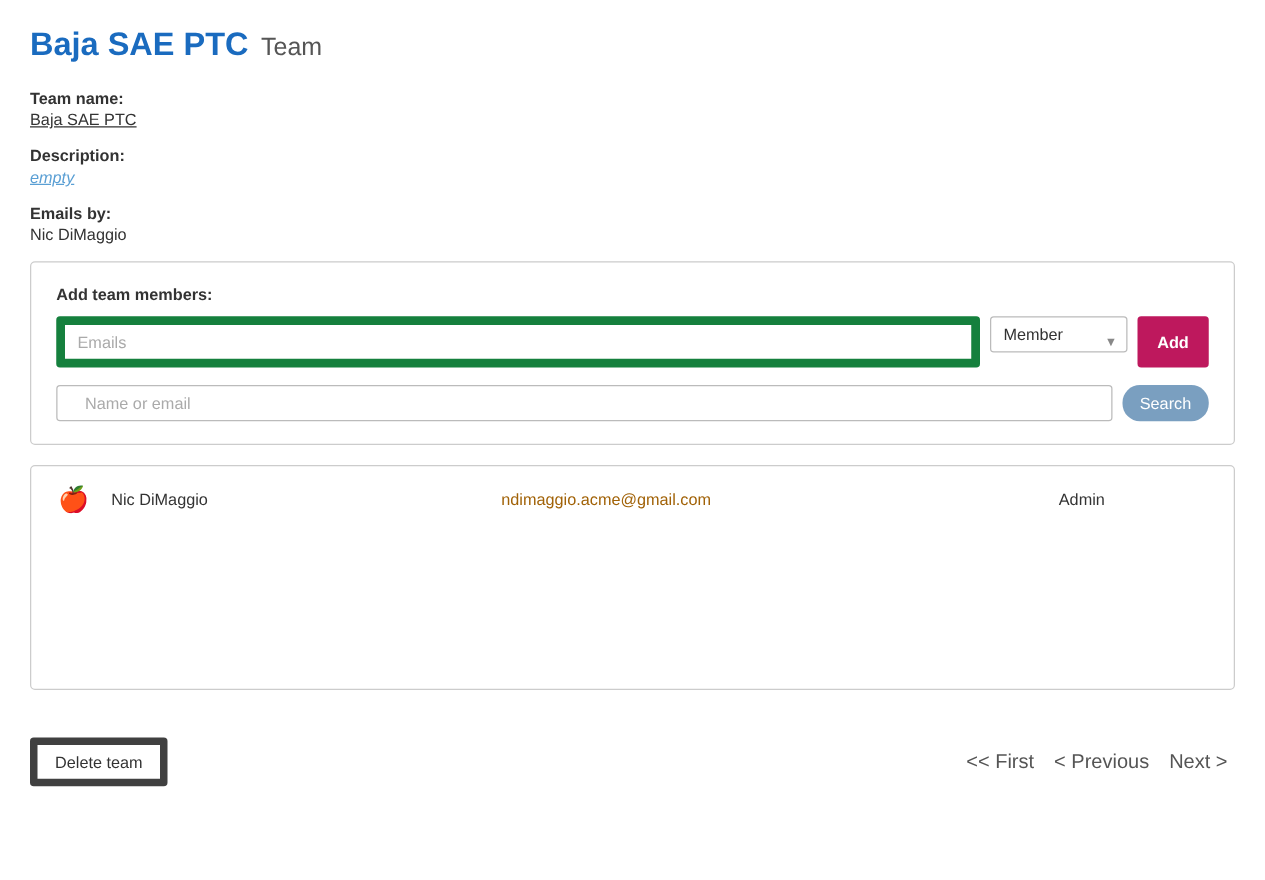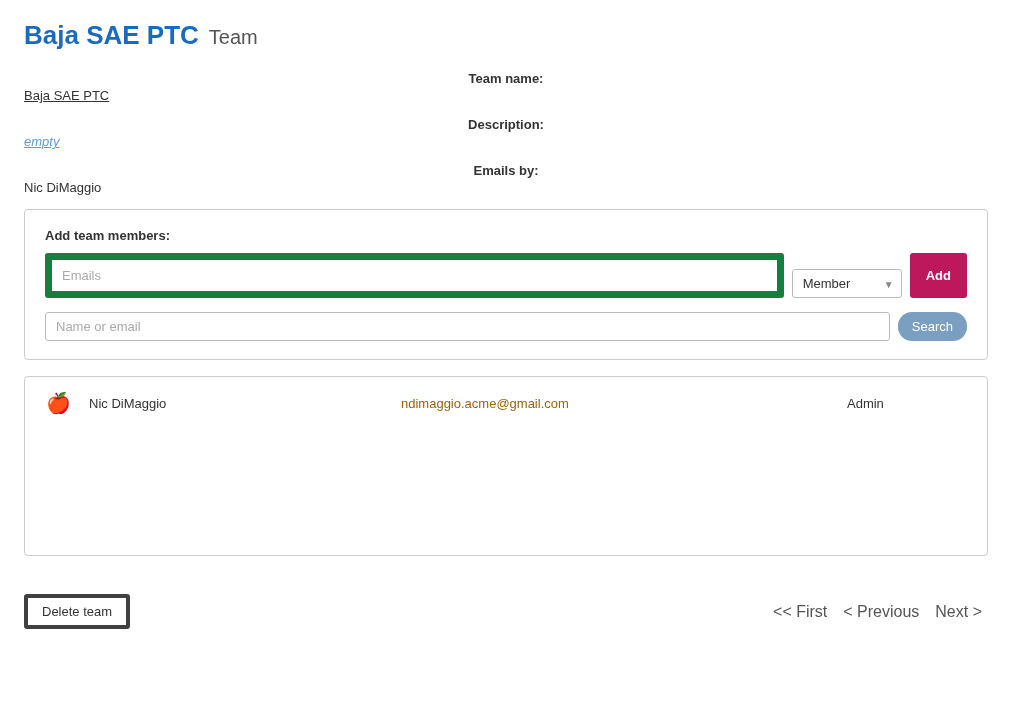--- a/index.html
+++ b/index.html
@@ -34,21 +34,20 @@
     }
 
     .field-section {
       margin-bottom: 14px;
     }
 
     .field-label {
       font-weight: bold;
       font-size: 13px;
       margin-bottom: 2px;
-      text-align: center;
     }
 
     .field-value {
       font-size: 13px;
       text-decoration: underline;
       color: #333;
     }
 
     .field-value.empty-link {
       color: #5a9fd4;
@@ -84,21 +83,20 @@
       color: #999;
     }
 
     .add-row input[type="text"]::placeholder {
       color: #aaa;
     }
 
     .role-select-wrap {
       position: relative;
       display: inline-block;
-      margin-top: 16px;
     }
 
     .role-select {
       appearance: none;
       border: 1px solid #bbb;
       border-radius: 3px;
       padding: 6px 28px 6px 10px;
       font-size: 13px;
       background: #fff;
       color: #333;
@@ -135,21 +133,21 @@
 
     .search-row {
       display: flex;
       gap: 8px;
     }
 
     .search-row input[type="text"] {
       flex: 1;
       border: 1px solid #bbb;
       border-radius: 3px;
-      padding: 6px 10px;
+      padding: 6px 22px;
       font-size: 13px;
       color: #999;
     }
 
     .search-row input[type="text"]::placeholder {
       color: #aaa;
     }
 
     .btn-search {
       background: #7a9fc0;
@@ -210,21 +208,21 @@
     .footer {
       display: flex;
       align-items: center;
       justify-content: space-between;
       padding-top: 8px;
     }
 
     .btn-delete {
       background: #fff;
       color: #333;
-      border: 4px solid #404040;
+      border: 6px solid #404040;
       border-radius: 3px;
       padding: 6px 14px;
       font-size: 13px;
       cursor: pointer;
     }
 
     .pagination {
       display: flex;
       gap: 4px;
       align-items: center;

